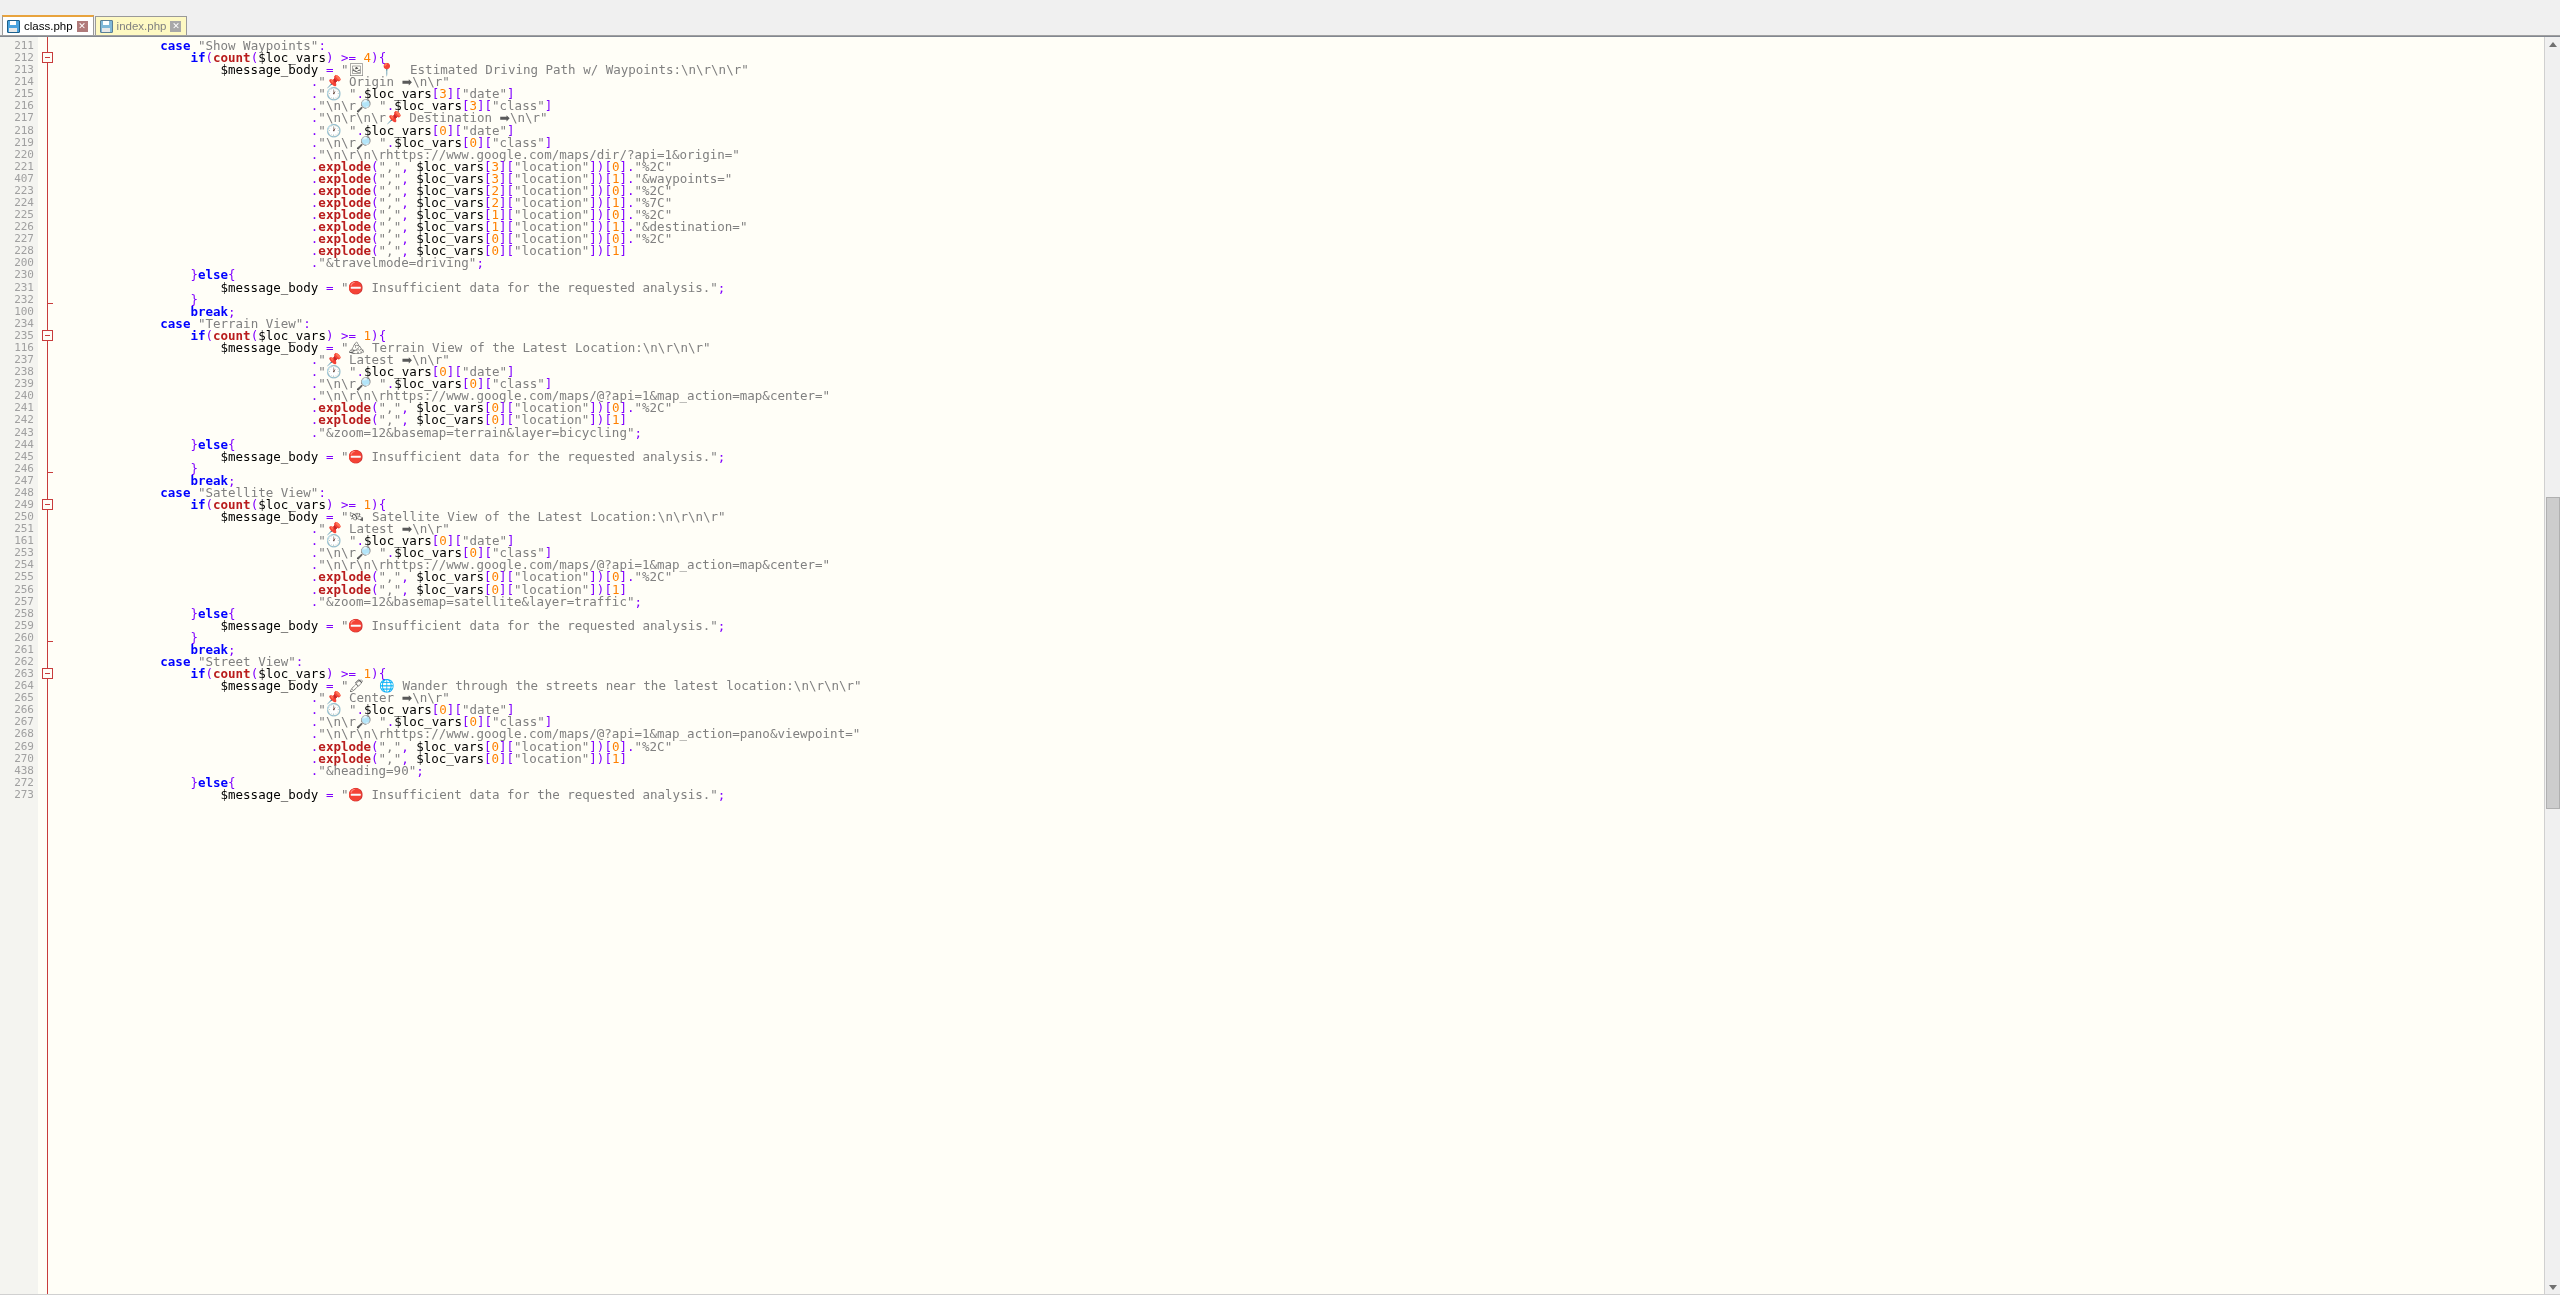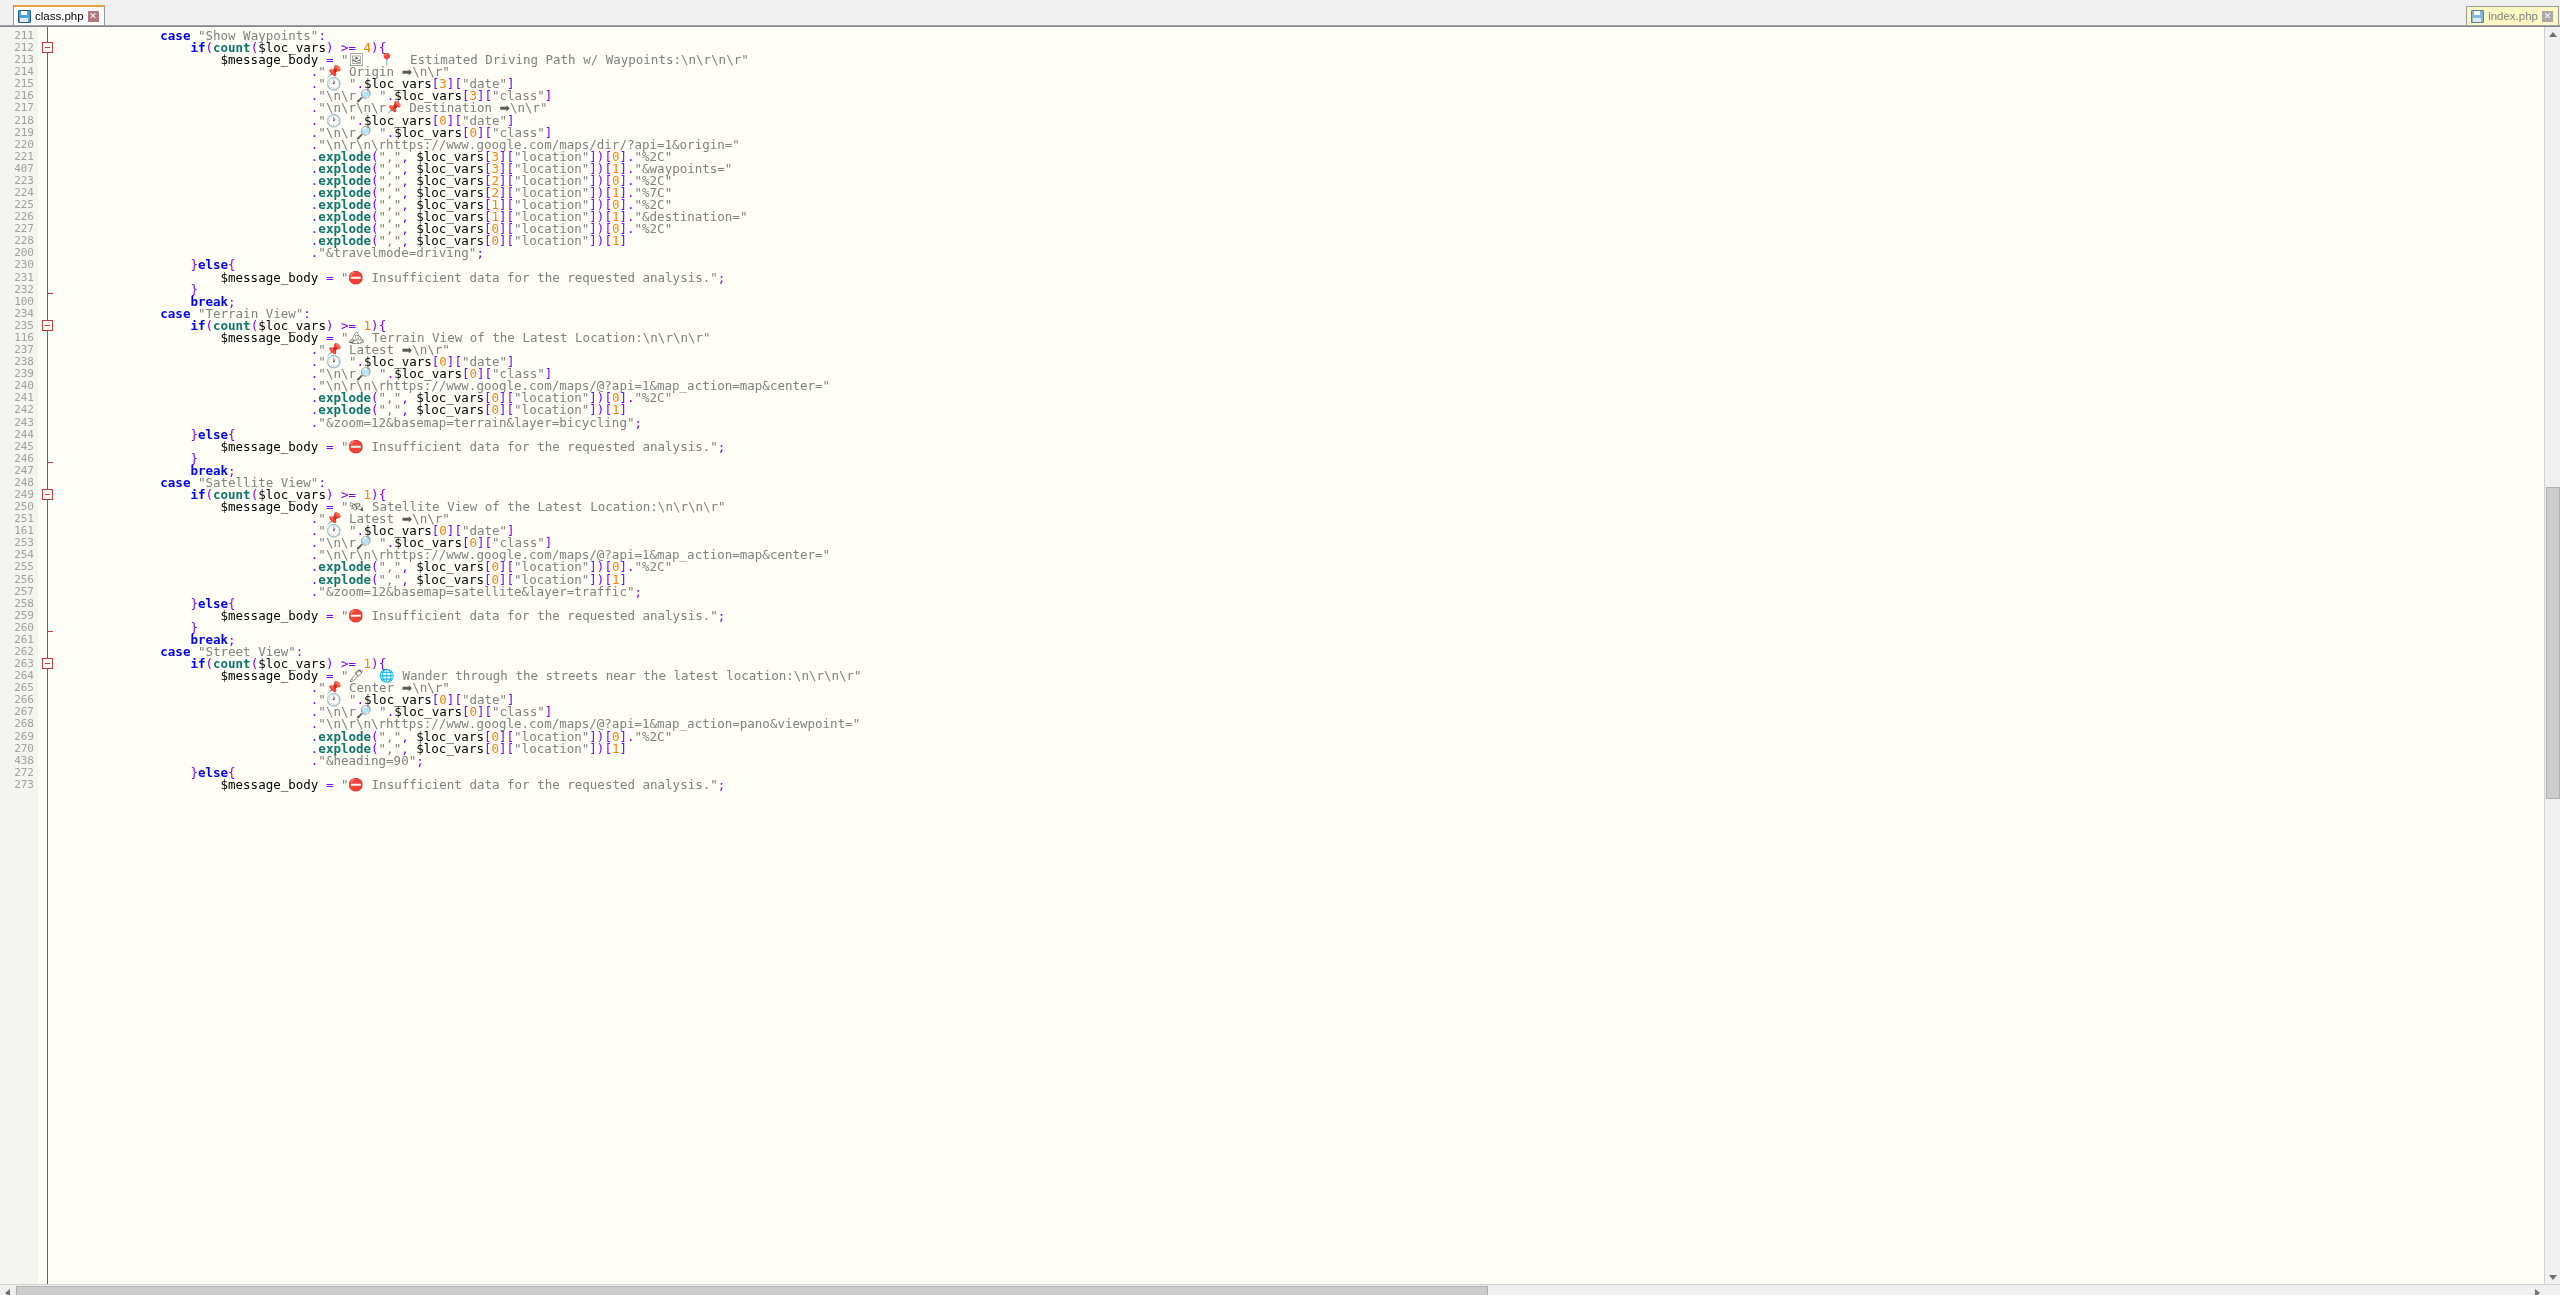--- a/index.html
+++ b/index.html
@@ -2,27 +2,26 @@
 <html><head>
 <meta charset="utf-8">
 <style>
   html,body{margin:0;padding:0;background:#ffffff;}
   body{
     width:2560px;height:1295px;overflow:hidden;
     font-family:"DejaVu Sans Mono","Liberation Mono",monospace;
   }
   
   #tabbar{
-    height:26px;box-sizing:border-box;
+    height:36px;box-sizing:border-box;
     background:#f0f0f0;
     border-bottom:1px solid #a0a0a0;
     display:flex;align-items:flex-end;
-    padding-left:13px;
+    padding-left:2px;
     font-family:"Liberation Sans",sans-serif;
-    justify-content:space-between;
   }
   .tab{
     display:flex;align-items:center;gap:4px;
     height:19px;box-sizing:border-box;
     padding:0 5px 0 4px;
     font-size:11.5px;
     border:1px solid #9a9a9a;
     border-bottom:none;
     margin-right:1px;
     position:relative;
@@ -107,21 +106,21 @@
     padding-top:3px;
     font-size:12.5px;
     line-height:12.08px;
     white-space:pre;
     overflow:hidden;
   }
   .ln{height:12.08px;}
 
   
   .kw   {color:#0000ff;font-weight:bold;}
-  .fn   {color:#0f766e;font-weight:bold;}
+  .fn   {color:#b91c1c;font-weight:bold;}
   .var  {color:#000000;}
   .str  {color:#808080;}
   .num  {color:#ff8000;}
   .op   {color:#8000ff;}
   .punc {color:#8000ff;}
   .plain{color:#000000;}
   .emoji{
     font-family:"DejaVu Sans","Liberation Sans",sans-serif;
     color:#5a5a5a;
   }

